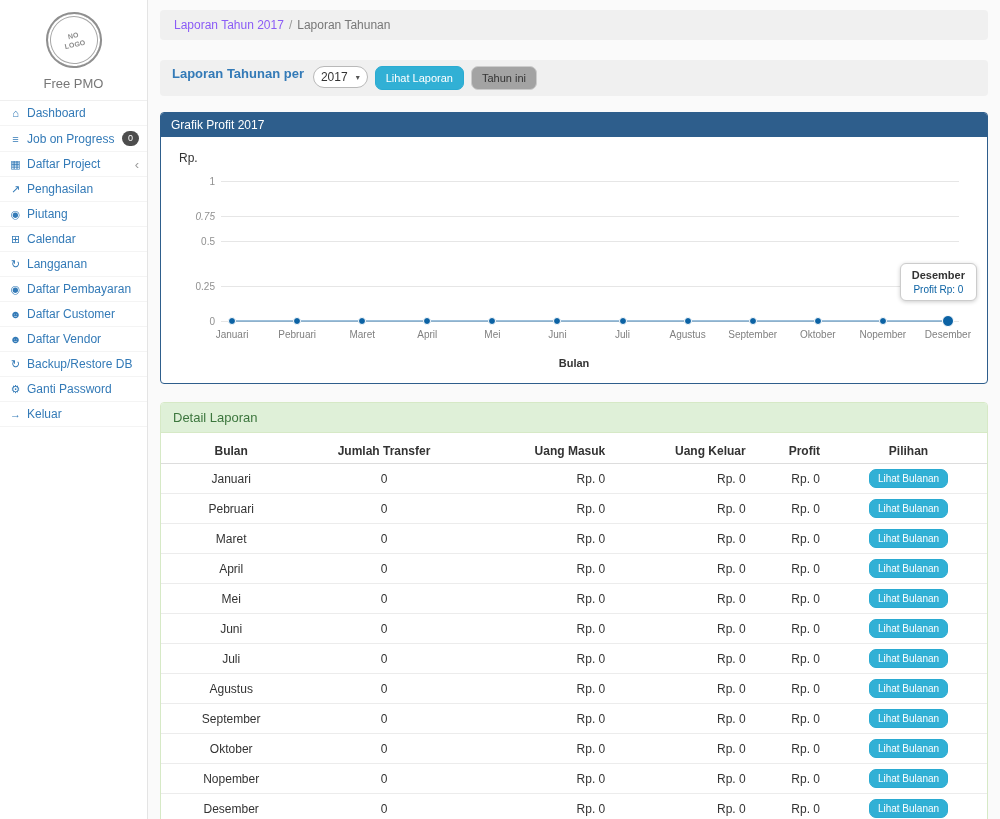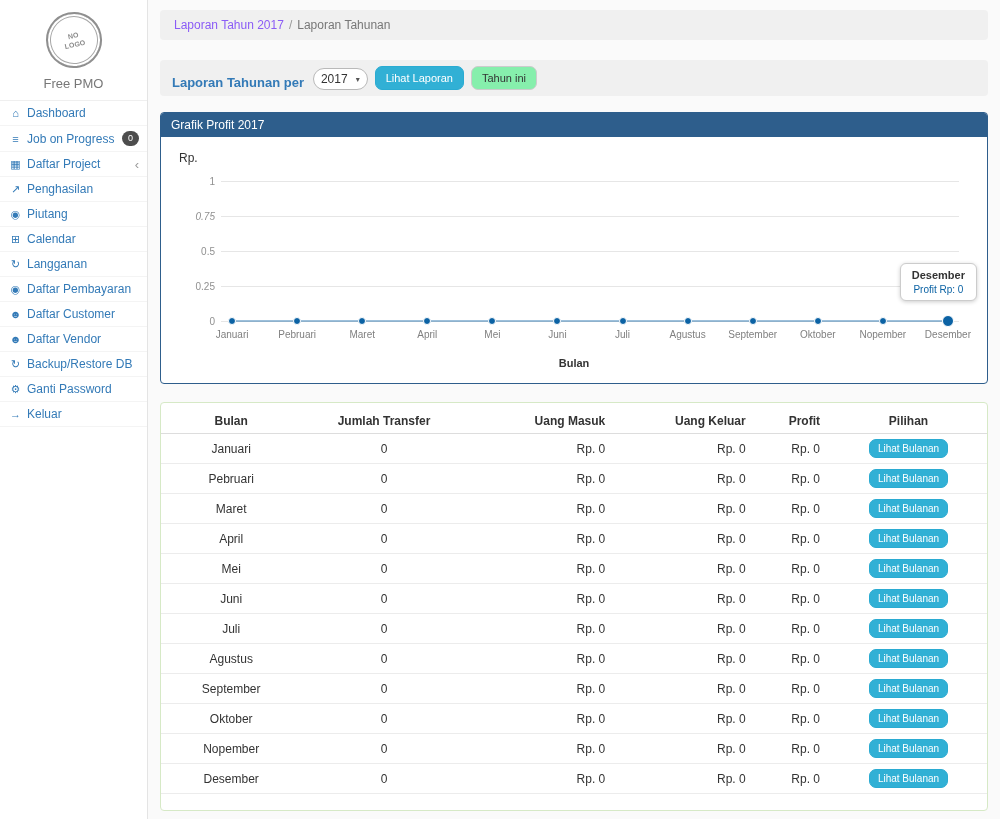--- a/index.html
+++ b/index.html
@@ -25,29 +25,29 @@
   .chev { margin-left:auto; color:#999; font-size:13px; line-height:1; }
 
   
   .main { flex:1; padding:10px 12px 0; }
   .breadcrumb { background:#f0f0f0; border-radius:4px; padding:8px 14px; margin-bottom:20px; font-size:12px; }
   .breadcrumb a { color:#8b5cf6; text-decoration:none; }
   .breadcrumb .sep { color:#999; margin:0 5px; }
   .breadcrumb .current { color:#777; }
 
   .filter-bar { background:#f0f0f0; border-radius:4px; padding:6px 12px; margin-bottom:16px;
-    display:flex; align-items:flex-end; gap:7px; }
+    display:flex; align-items:flex-start; gap:7px; }
   .filter-label { color:#337ab7; font-weight:bold; font-size:13px; margin-right:2px; }
   .select { background:#fff; border:1px solid #b9b9b9; border-radius:11px; padding:3px 7px; font-size:12px;
     display:inline-flex; align-items:center; gap:8px; cursor:pointer; }
   .caret { font-size:8px; color:#555; }
   .btn { border-radius:7px; font-size:11px; padding:4px 10px; border:1px solid transparent; cursor:pointer;
     font-family:inherit; line-height:1.3; }
   .btn-info { background:#31b0d5; border-color:#2aabd2; color:#fff; }
-  .btn-default { background:#86efac; border-color:#ccc; color:#333; }
+  .btn-default { background:#a3a3a3; border-color:#ccc; color:#333; }
   .btn-xs { font-size:10px; padding:2px 8px; }
 
   .panel { background:#fff; border:1px solid #ddd; border-radius:4px; margin-bottom:18px; overflow:hidden; }
   .panel-primary { border-color:#2e5e8c; }
   .ph-primary { background:#2e5e8c; color:#fff; font-size:12px; padding:5px 10px; }
   .panel-success { border-color:#d6e9c6; }
   .ph-success { background:#dff0d8; color:#3c763d; font-size:13px; padding:7px 12px; border-bottom:1px solid #d6e9c6; }
 
   
   .chart-body { padding:12px 12px 14px; position:relative; }
@@ -165,21 +165,21 @@
       <div class="chart-body">
         <div class="ylab">Rp.</div>
         <div class="plot" id="plot">
 
         <div class="gridline" style="top: 140px;">
               <span class="ytick">0</span>
             </div>
             <div class="gridline" style="top: 105px;">
               <span class="ytick">0.25</span>
             </div>
-            <div class="gridline" style="top: 70px;">
+            <div class="gridline" style="top: 60px;">
               <span class="ytick">0.5</span>
             </div>
             <div class="gridline" style="top: 35px; font-style: italic;">
               <span class="ytick">0.75</span>
             </div>
             <div class="gridline" style="top: 0px;">
               <span class="ytick">1</span>
             </div>
             <div class="dataline"></div>
             <div class="dot" style="left: 1.5%; top: 140px;"></div>
@@ -209,20 +209,21 @@
             <div class="charttip">
             <div class="tt-label">Desember</div>
             <div class="tt-value">Profit Rp: 0</div>
           </div>
           </div>
         <div class="xaxis-title">Bulan</div>
       </div>
     </section>
 
     <section class="panel panel-success">
+      <div class="ph-success">Detail Laporan</div>
       <div class="table-body">
         <table>
           <thead id="tbl-head">
               <tr>
                 <th class="al-c" style="width: 17%;">Bulan</th>
                 <th class="al-c" style="width: 20%;">Jumlah Transfer</th>
                 <th class="al-r" style="width: 18%;">Uang Masuk</th>
                 <th class="al-r" style="width: 17%;">Uang Keluar</th>
                 <th class="al-r" style="width: 9%;">Profit</th>
                 <th class="al-c" style="width: 19%;">Pilihan</th>

